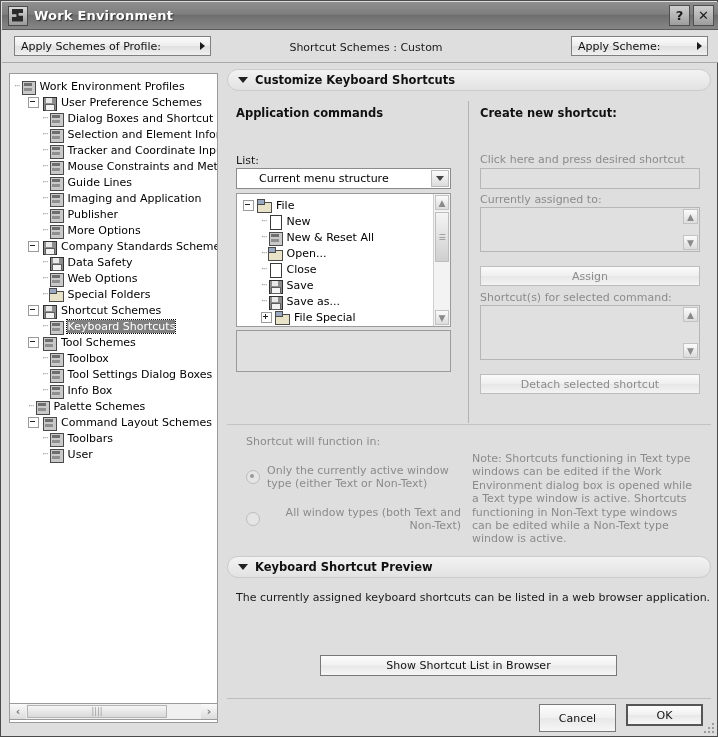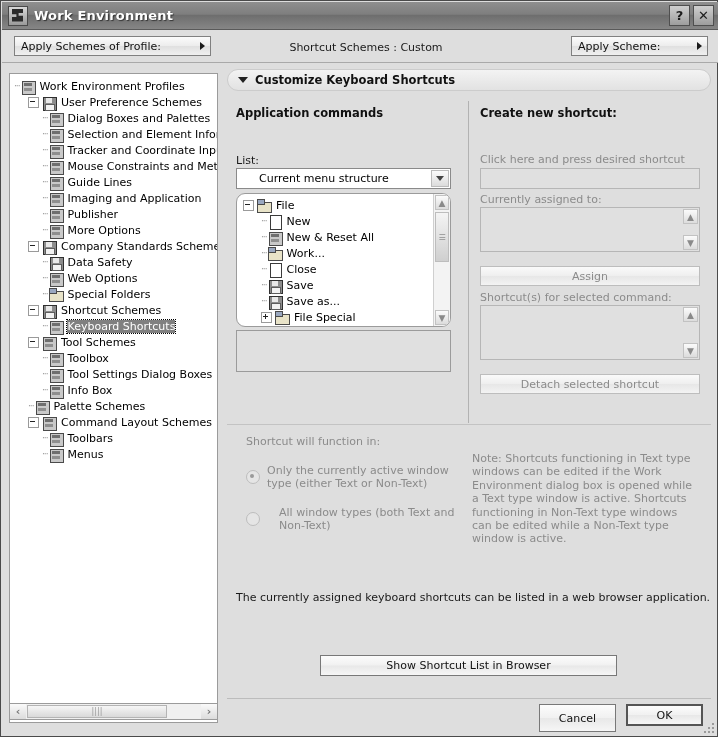--- a/index.html
+++ b/index.html
@@ -286,21 +286,21 @@
           </span>
           <span class="tlabel">User Preference Schemes</span>
         </div>
         <div class="tnode" style="padding-left: 32px;">
           <span class="dots">···</span>
           <span class="ic ic-gen">
             <i class="b"></i>
             <i class="t"></i>
             <i class="s"></i>
           </span>
-          <span class="tlabel">Dialog Boxes and Palettes</span>
+          <span class="tlabel">Dialog Boxes and Shortcut</span>
         </div>
         <div class="tnode" style="padding-left: 32px;">
           <span class="dots">···</span>
           <span class="ic ic-gen">
             <i class="b"></i>
             <i class="t"></i>
             <i class="s"></i>
           </span>
           <span class="tlabel">Selection and Element Inform</span>
         </div>
@@ -475,21 +475,21 @@
           </span>
           <span class="tlabel">Toolbars</span>
         </div>
         <div class="tnode" style="padding-left: 32px;">
           <span class="dots">···</span>
           <span class="ic ic-gen">
             <i class="b"></i>
             <i class="t"></i>
             <i class="s"></i>
           </span>
-          <span class="tlabel">Menus</span>
+          <span class="tlabel">User</span>
         </div>
       </div>
   </div>
   <div class="hscroll">
     <div class="sb-arrow">‹</div>
     <div class="sb-thumb">||||</div>
     <div class="sb-track"></div>
     <div class="sb-arrow">›</div>
   </div>
 
@@ -507,21 +507,21 @@
 
     <div class="lbl-dark" style="position:absolute;left:9px;top:85px;">List:</div>
 
     <div class="combo" style="left:9px;top:99px;width:215px;">
       <span>Current menu structure</span>
       <span class="cbtn">
           <span class="chev"></span>
         </span>
     </div>
 
-    <div class="listbox" style="left:9px;top:124px;width:215px;height:134px;border-radius:9px;">
+    <div class="listbox" style="left:9px;top:124px;width:215px;height:134px;">
       <div class="cmdtree" id="command-tree">
           <div class="tnode" style="padding-left: 4px;">
             <span class="exp"></span>
             <span class="ic ic-folder">
               <i class="b"></i>
               <i class="t"></i>
               <i class="s"></i>
             </span>
             <span class="tlabel">File</span>
           </div>
@@ -543,21 +543,21 @@
             </span>
             <span class="tlabel">New &amp; Reset All</span>
           </div>
           <div class="tnode" style="padding-left: 22px;">
             <span class="dots">···</span>
             <span class="ic ic-folder">
               <i class="b"></i>
               <i class="t"></i>
               <i class="s"></i>
             </span>
-            <span class="tlabel">Work...</span>
+            <span class="tlabel">Open...</span>
           </div>
           <div class="tnode" style="padding-left: 22px;">
             <span class="dots">···</span>
             <span class="ic ic-doc">
               <i class="b"></i>
               <i class="t"></i>
               <i class="s"></i>
             </span>
             <span class="tlabel">Close</span>
           </div>
@@ -631,27 +631,31 @@
     <div class="btn-flat" style="left:253px;top:305px;width:220px;">Detach selected shortcut</div>
 
 
     <div class="lbl" style="position:absolute;left:19px;top:366px;">Shortcut will function in:</div>
 
     <div style="position:absolute;left:19px;top:395px;width:215px;display:flex;align-items:flex-start;gap:7px;">
       <span class="radio on" style="margin-top:6px;"></span>
       <span class="note" style="flex:1;">Only the currently active window type (either Text or Non-Text)</span>
     </div>
 
-    <div style="position:absolute;left:19px;top:437px;width:215px;display:flex;align-items:flex-start;gap:19px;">
+    <div style="position:absolute;left:19px;top:437px;width:215px;display:flex;align-items:flex-start;gap:19px;text-align:right;">
       <span class="radio" style="margin-top:6px;"></span>
       <span class="note" style="flex:1;">All window types (both Text and Non-Text)</span>
     </div>
 
     <div class="note" style="position:absolute;left:245px;top:383px;width:224px;">Note: Shortcuts functioning in Text type windows can be edited if the Work Environment dialog box is opened while a Text type window is active. Shortcuts functioning in Non-Text type windows can be edited while a Non-Text type window is active.</div>
 
+    <div class="panel-head" style="position:absolute;left:0;top:487px;width:484px;">
+      <span class="tri"></span>
+      <span>Keyboard Shortcut Preview</span>
+    </div>
 
     <div style="position:absolute;left:9px;top:522px;font-size:11px;color:#1a1a1a;">The currently assigned keyboard shortcuts can be listed in a web browser application.</div>
 
     <div class="bigbtn" style="left:93px;top:586px;width:297px;height:21px;">Show Shortcut List in Browser</div>
   </div>
 
   <div class="footsep"></div>
   <div class="bigbtn" style="left:538px;top:703px;width:77px;height:28px;">Cancel</div>
   <div class="bigbtn def" style="left:625px;top:703px;width:77px;height:22px;">OK</div>
 

